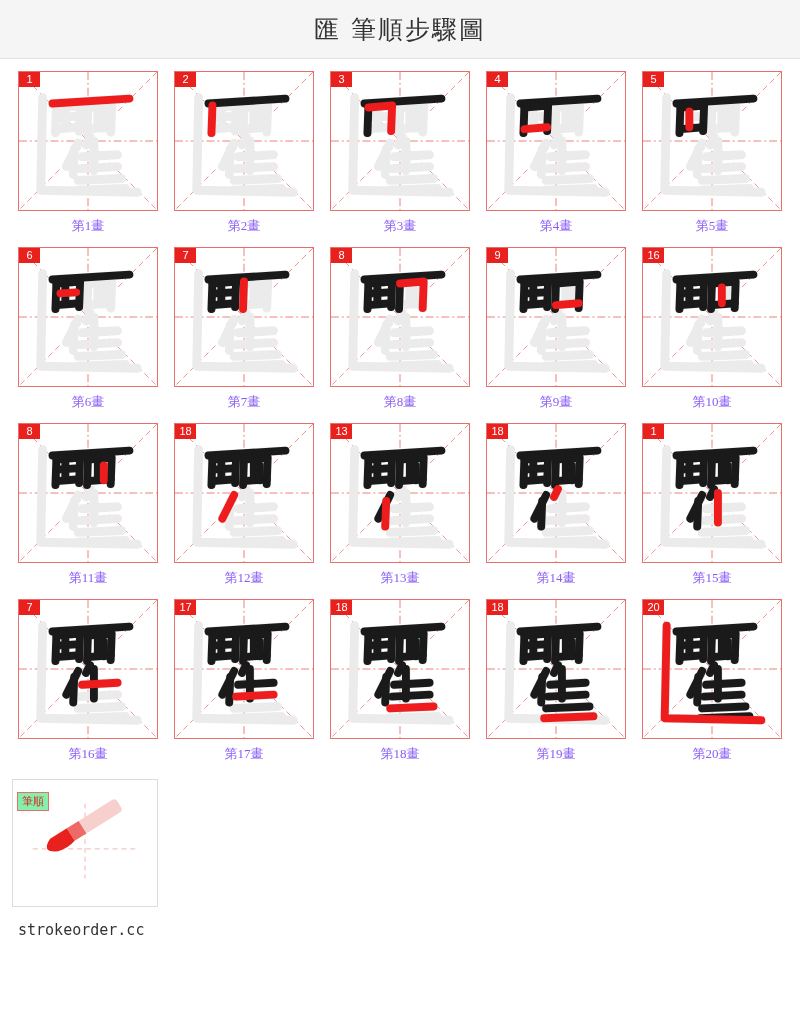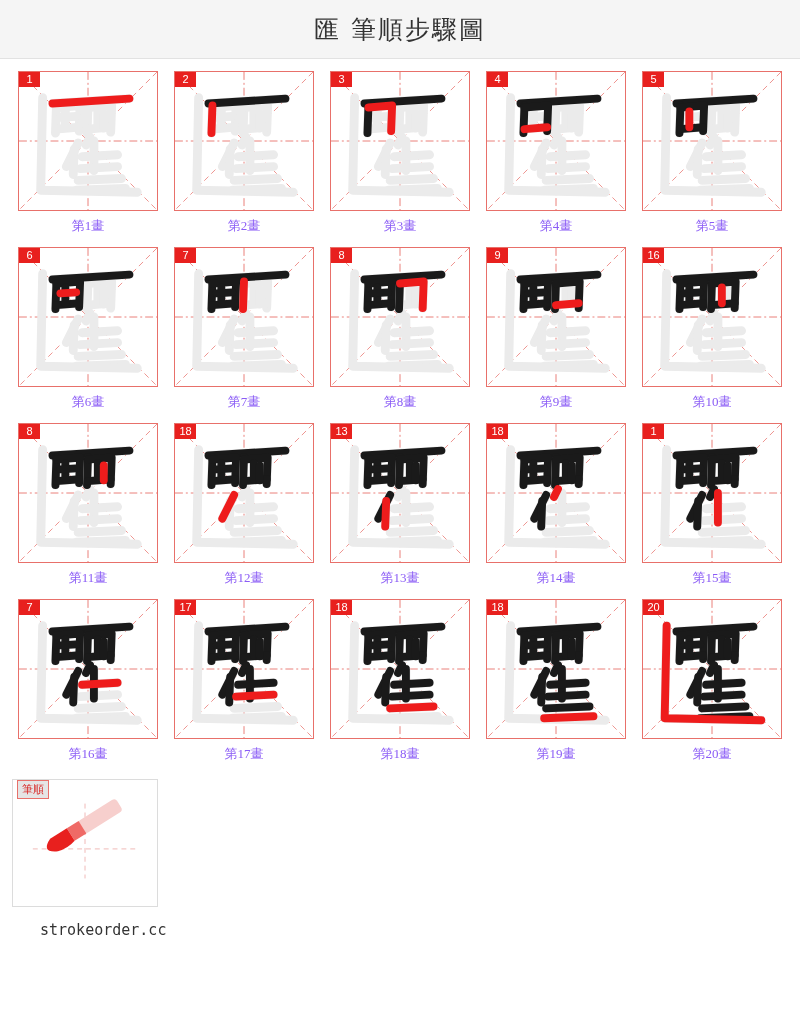--- a/index.html
+++ b/index.html
@@ -85,43 +85,43 @@
   .logo-box {
     width: 146px;
     height: 128px;
     border: 1px solid #dcdcdc;
     position: relative;
     box-sizing: border-box;
     background: #ffffff;
   }
   .logo-tag {
     position: absolute;
-    top: 0;
+    top: 12px;
     left: 4px;
     border: 1px solid #e8706a;
     color: #d8201e;
     font-size: 11px;
     padding: 1px 4px;
     font-family: "DejaVu Sans", sans-serif;
-    background: #e5e5e5;
+    background: #86efac;
   }
   .logo-text {
     position: absolute;
     bottom: 12px;
     left: 0;
     right: 0;
     text-align: center;
     color: #d8201e;
     font-size: 22px;
     letter-spacing: 5px;
     font-family: "DejaVu Sans", sans-serif;
   }
   .site {
     margin-top: 14px;
-    margin-left: 28px;
+    margin-left: 6px;
     font-size: 15px;
     color: #333333;
     font-family: "DejaVu Sans Mono", monospace;
   }
 </style>
 </head>
 <body>
 
 <div class="header">
   <div class="header-title">匯 筆順步驟圖</div>

